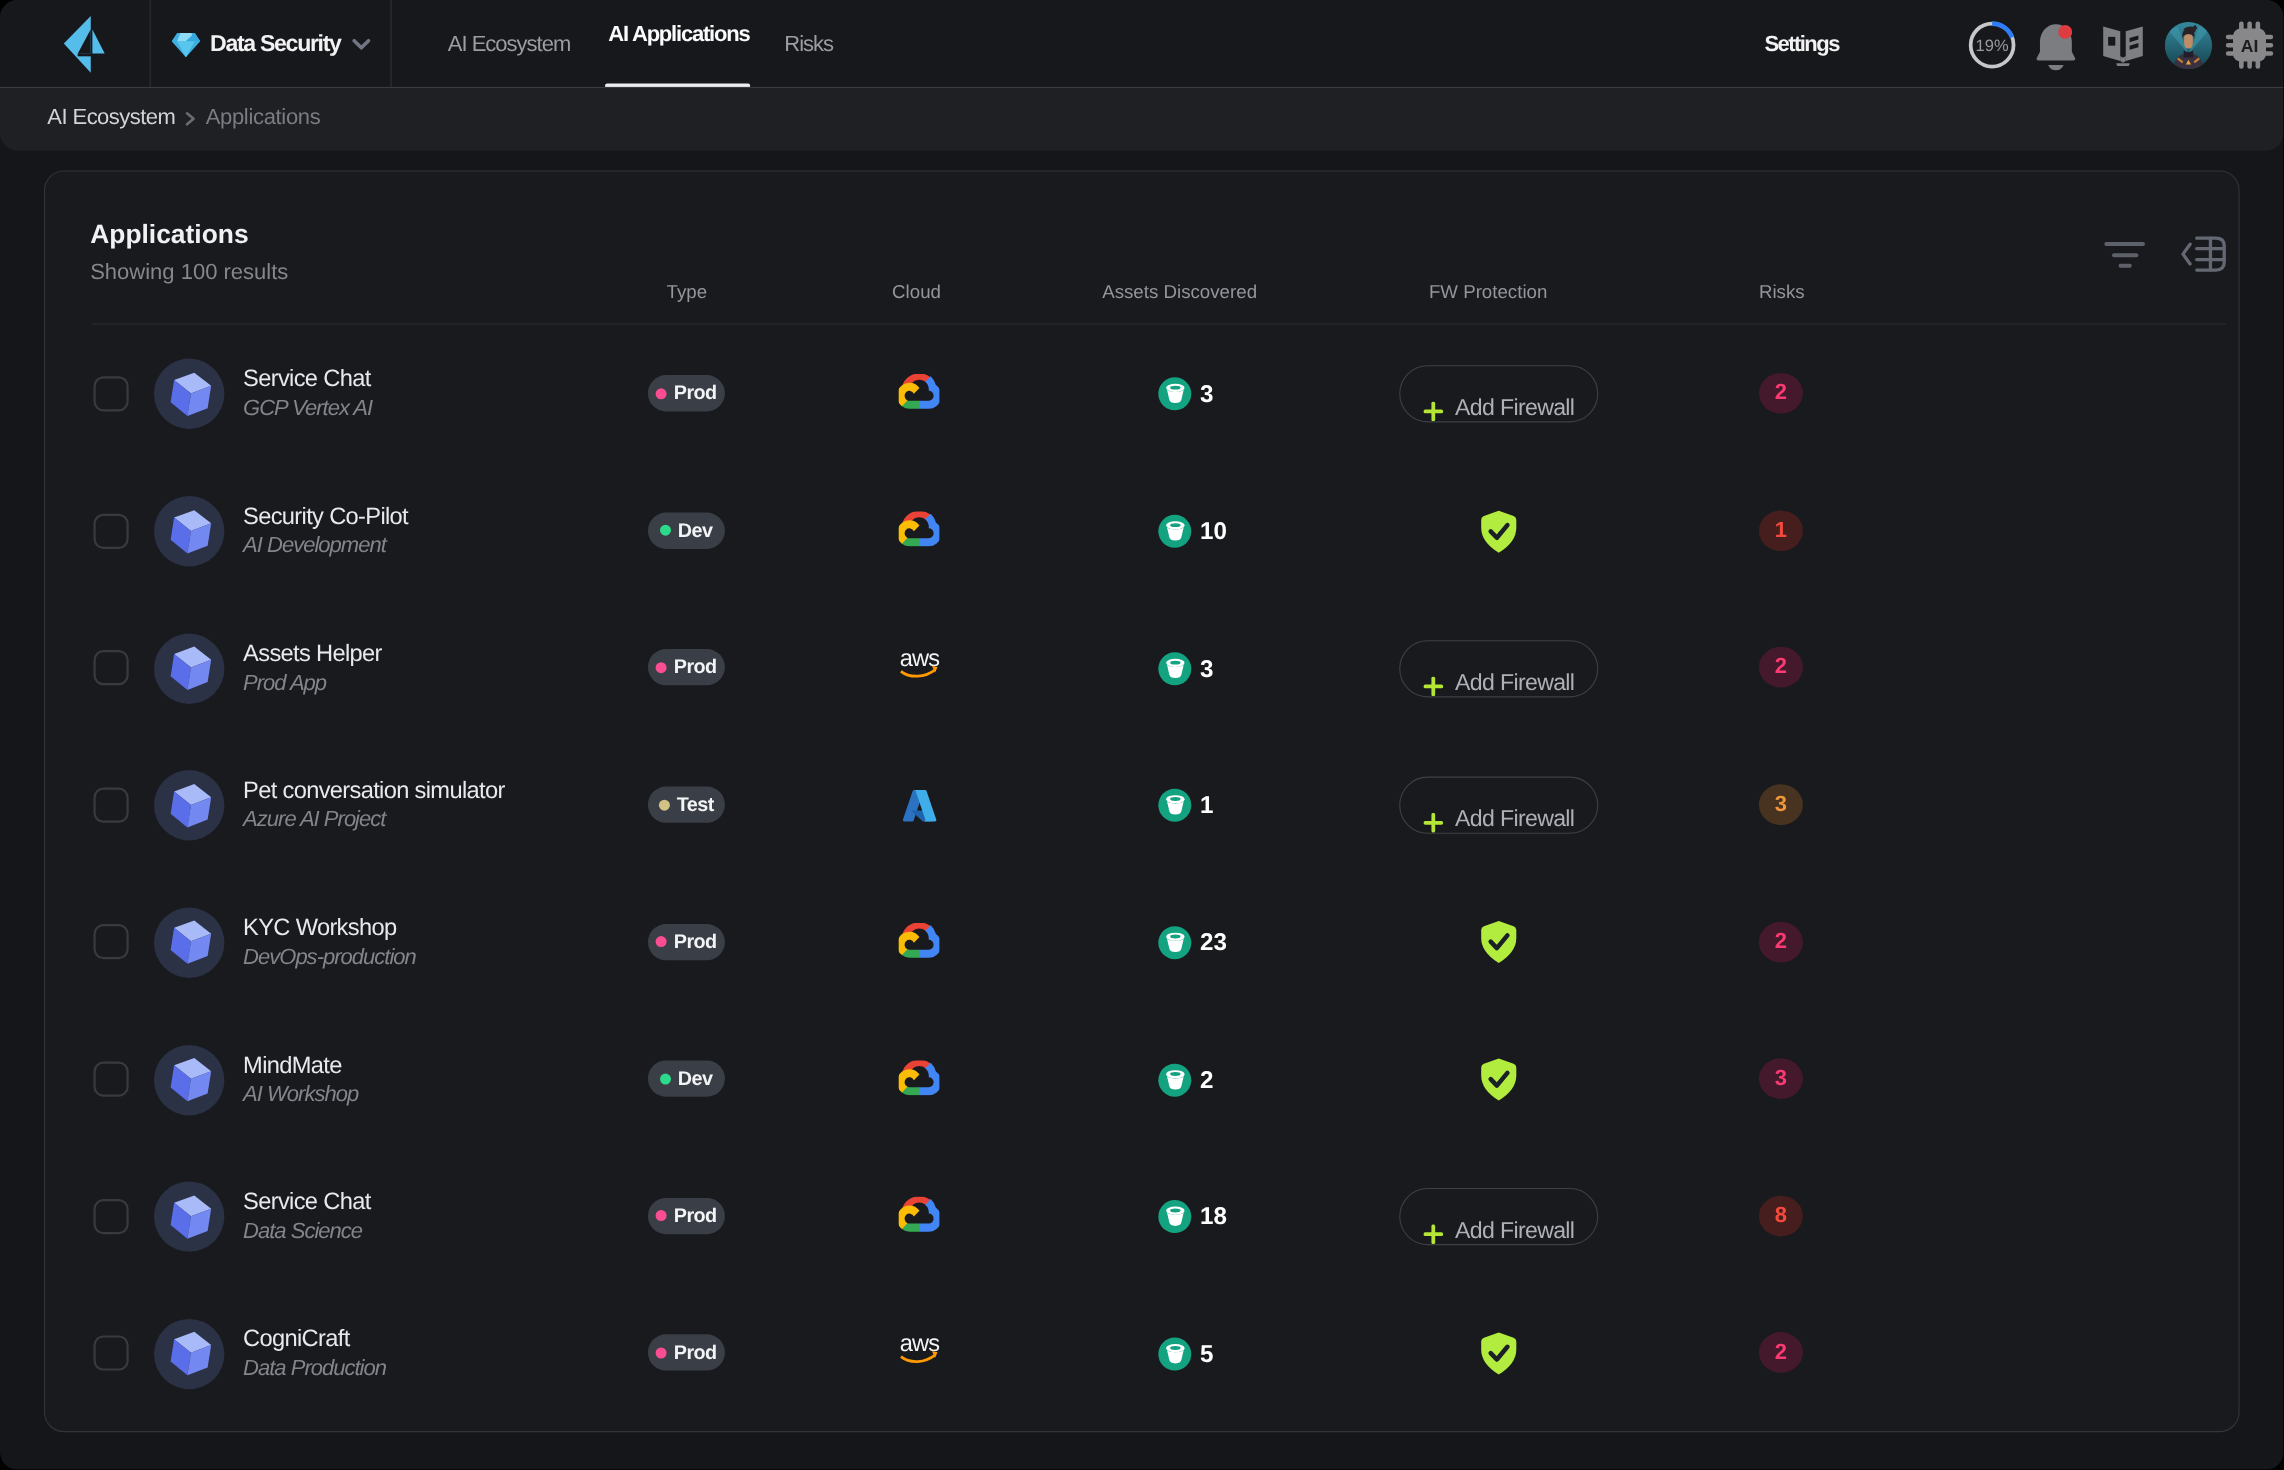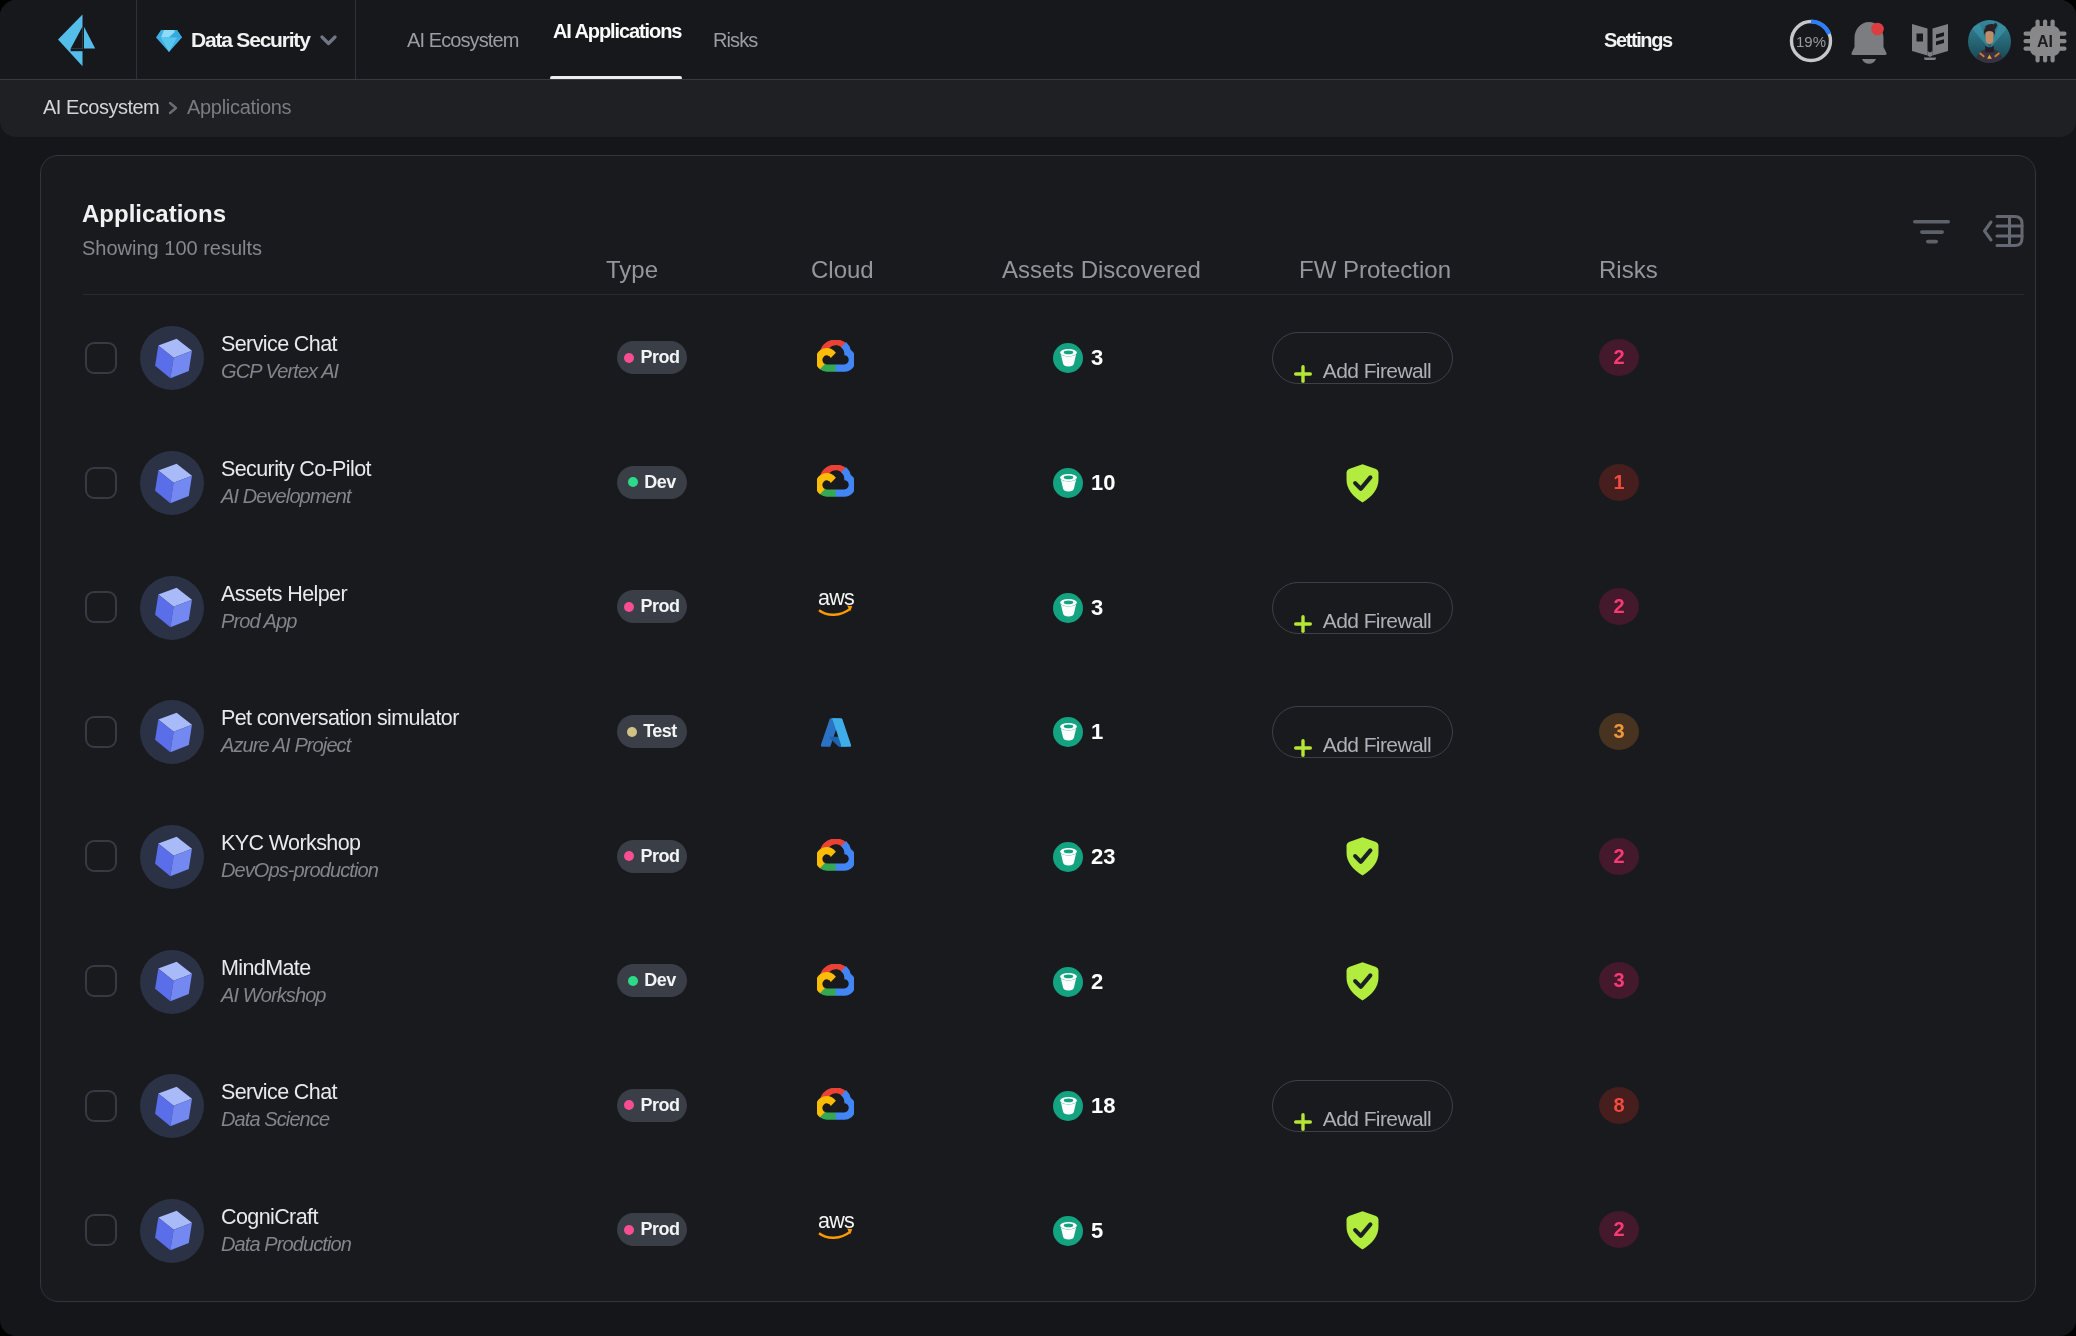--- a/index.html
+++ b/index.html
@@ -7,29 +7,29 @@
   .stage { position:relative; width:2076px; height:1336px; background:#15161a; border-radius:16px; overflow:hidden; }
   .topbar { position:absolute; left:0; top:0; width:2076px; height:80px; background:#17181c; }
   .vdiv { position:absolute; top:0; width:1px; height:80px; background:#2f3137; }
   .abs { position:absolute; }
   .crumbbar { position:absolute; left:0; top:80px; width:2076px; height:57px; background:#1f2024; border-radius:0 0 16px 16px; }
   .crumb1 { position:absolute; left:43px; top:16px; font-size:20px; letter-spacing:-0.5px; color:#d3d4d6; }
   .crumb2 { position:absolute; left:187px; top:16px; font-size:20px; letter-spacing:-0.3px; color:#797c83; }
   .card { position:absolute; left:40px; top:155px; width:1996px; height:1147px; background:#191a1e; border:1px solid #33353b; border-radius:18px; }
   .h1 { position:absolute; left:41px; top:44px; font-size:24px; font-weight:bold; color:#f0f1f2; }
   .h2 { position:absolute; left:41px; top:81px; font-size:20px; color:#85878d; }
-  .colhead { position:absolute; top:100px; font-size:24px; color:#94969c; }
+  .colhead { position:absolute; top:100px; font-size:17px; color:#94969c; }
   .hdiv { position:absolute; left:42px; top:138px; width:1941px; height:1px; background:#2a2b2f; }
   .row { position:absolute; left:0; width:1996px; height:124px; }
   .ck { position:absolute; left:44px; top:45.5px; width:32px; height:32px; border:2px solid #383a40; border-radius:9px; }
   .appc { position:absolute; left:99px; top:30px; width:64px; height:64px; border-radius:50%; background:#2b3245; }
   .appc svg { position:absolute; left:14.5px; top:11.5px; }
   .nm { position:absolute; left:180px; font-size:21.5px; letter-spacing:-0.6px; color:#e8e9eb; line-height:26px; }
   .sub { position:absolute; left:180px; font-size:20px; letter-spacing:-0.9px; color:#82858b; line-height:24px;font-style:italic; }
-  .pill { position:absolute; top:44.8px; left:576px; width:70px; height:33px; border-radius:17px; background:#3a3e46; display:flex; align-items:center; justify-content:center; }
+  .pill { position:absolute; top:44.8px; left:548px; width:70px; height:33px; border-radius:17px; background:#3a3e46; display:flex; align-items:center; justify-content:center; }
   .pill .dot { width:10px; height:10px; border-radius:50%; margin-right:6px; }
   .pill .tx { font-size:18px; font-weight:bold; letter-spacing:-0.5px; color:#f3f4f5; }
   .cloud { position:absolute; left:0; top:0; width:0; height:0; }
   .cloud svg, .cloud div { position:absolute; }
   .acirc { position:absolute; left:1012px; top:47px; width:30px; height:30px; border-radius:50%; background:#13a380; }
   .acnt { position:absolute; left:1050px; top:48px; line-height:27px; font-size:22px; font-weight:bold; color:#fff; }
   .fwbtn { position:absolute; left:1231px; top:36px; width:181px; height:52px; border:1.5px solid #3d4046; border-radius:26px; display:flex; align-items:flex-end; justify-content:center; }
   .fwbtn .plus2 { margin-right:11px; }
   .fwbtn .t { color:#adb0b6; font-size:21px; letter-spacing:-0.6px; }
   .shield { position:absolute; left:1302.5px; }

